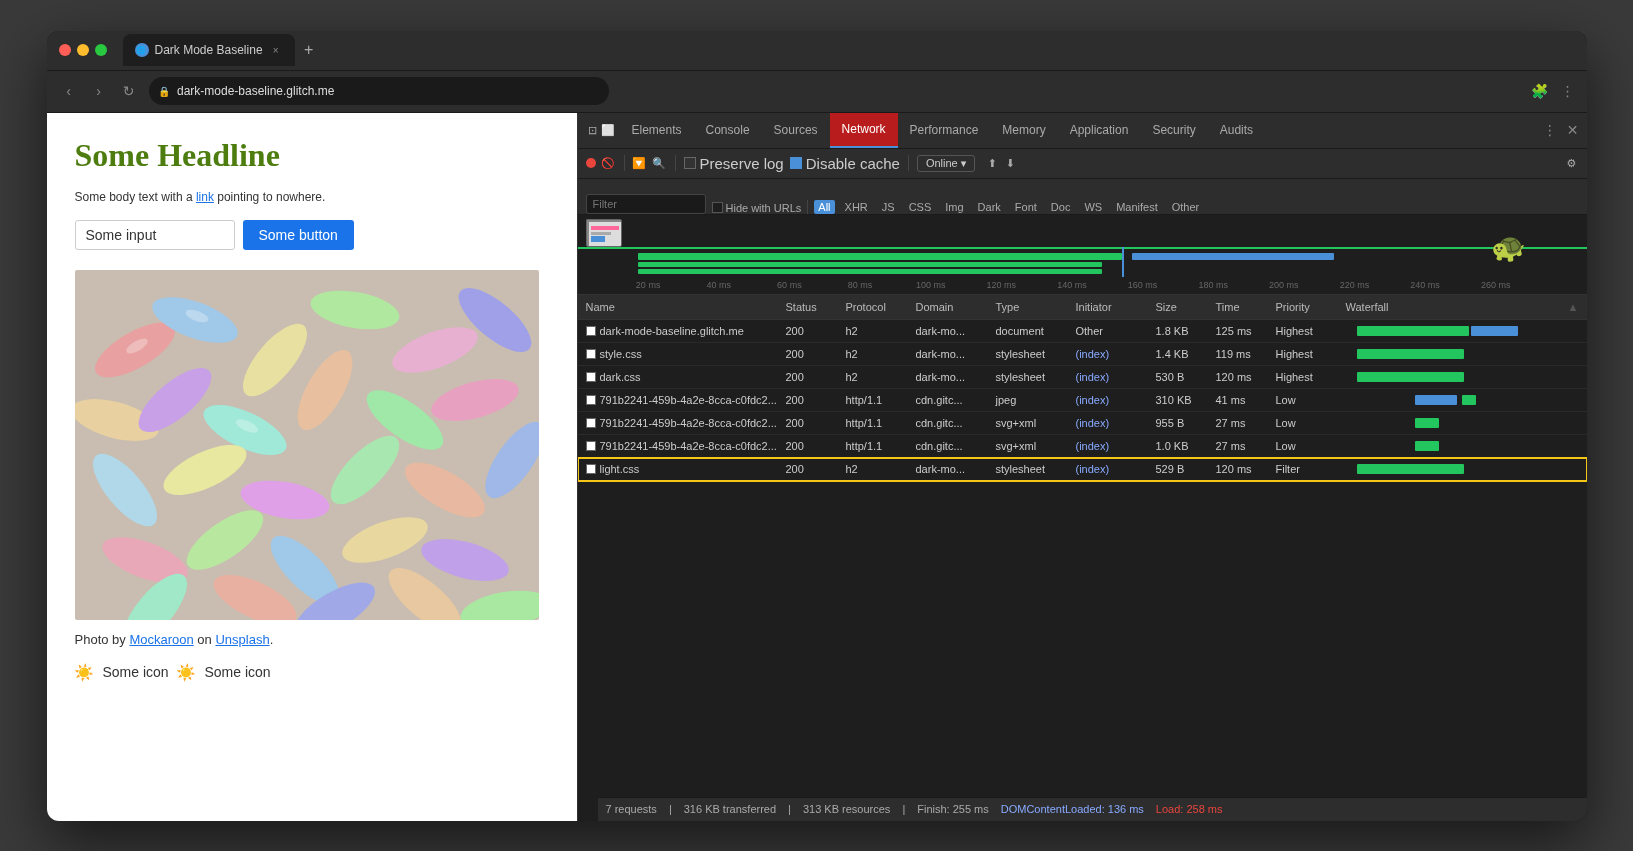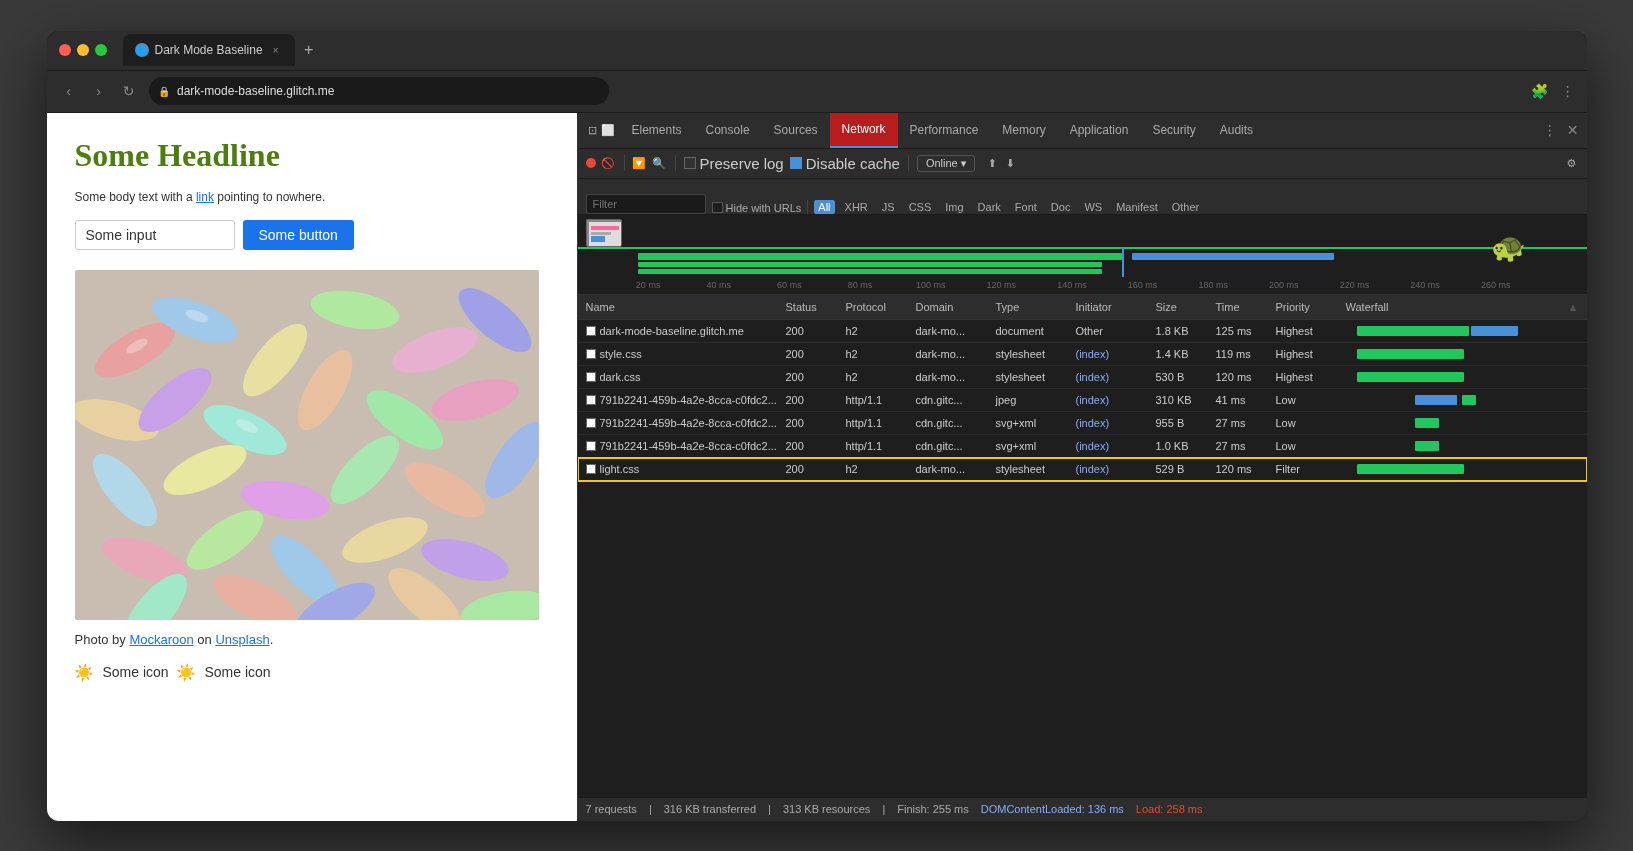--- a/index.html
+++ b/index.html
@@ -414,20 +414,21 @@
     .status-bar {
       background: #2d2d2d;
       height: 24px;
       display: flex;
       align-items: center;
       padding: 0 8px;
       font-size: 11px;
       color: #aaa;
       gap: 12px;
       border-top: 1px solid #1a1a1a;
+      margin-left: 20px;
     }
     .status-link { color: #88aaff; }
     .status-highlight { color: #e8453c; }
 
     
     ::-webkit-scrollbar { width: 6px; height: 6px; }
     ::-webkit-scrollbar-track { background: #1e1e1e; }
     ::-webkit-scrollbar-thumb { background: #444; border-radius: 3px; }
 
     

